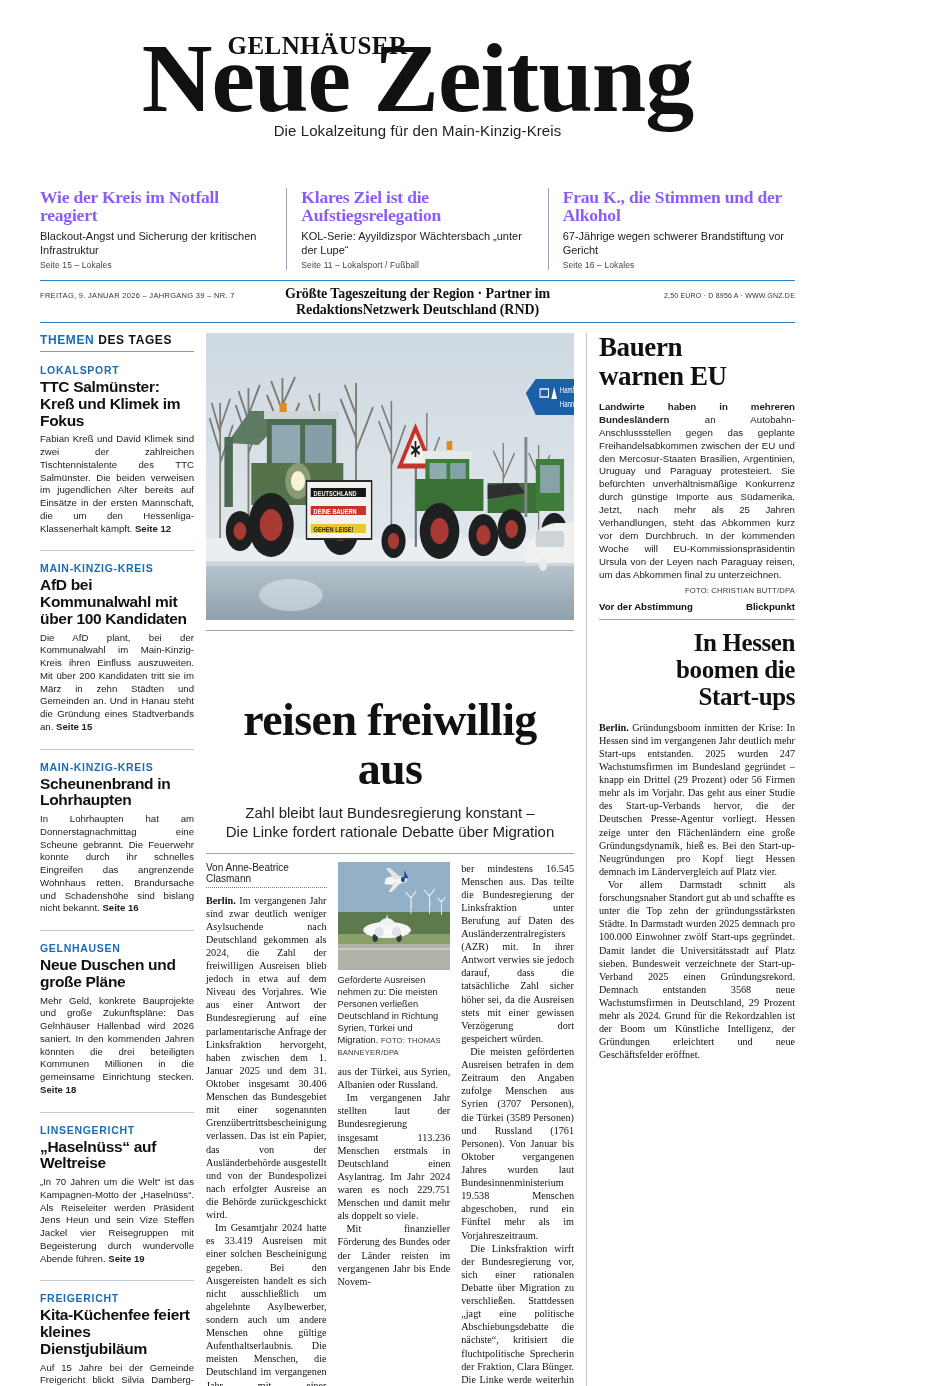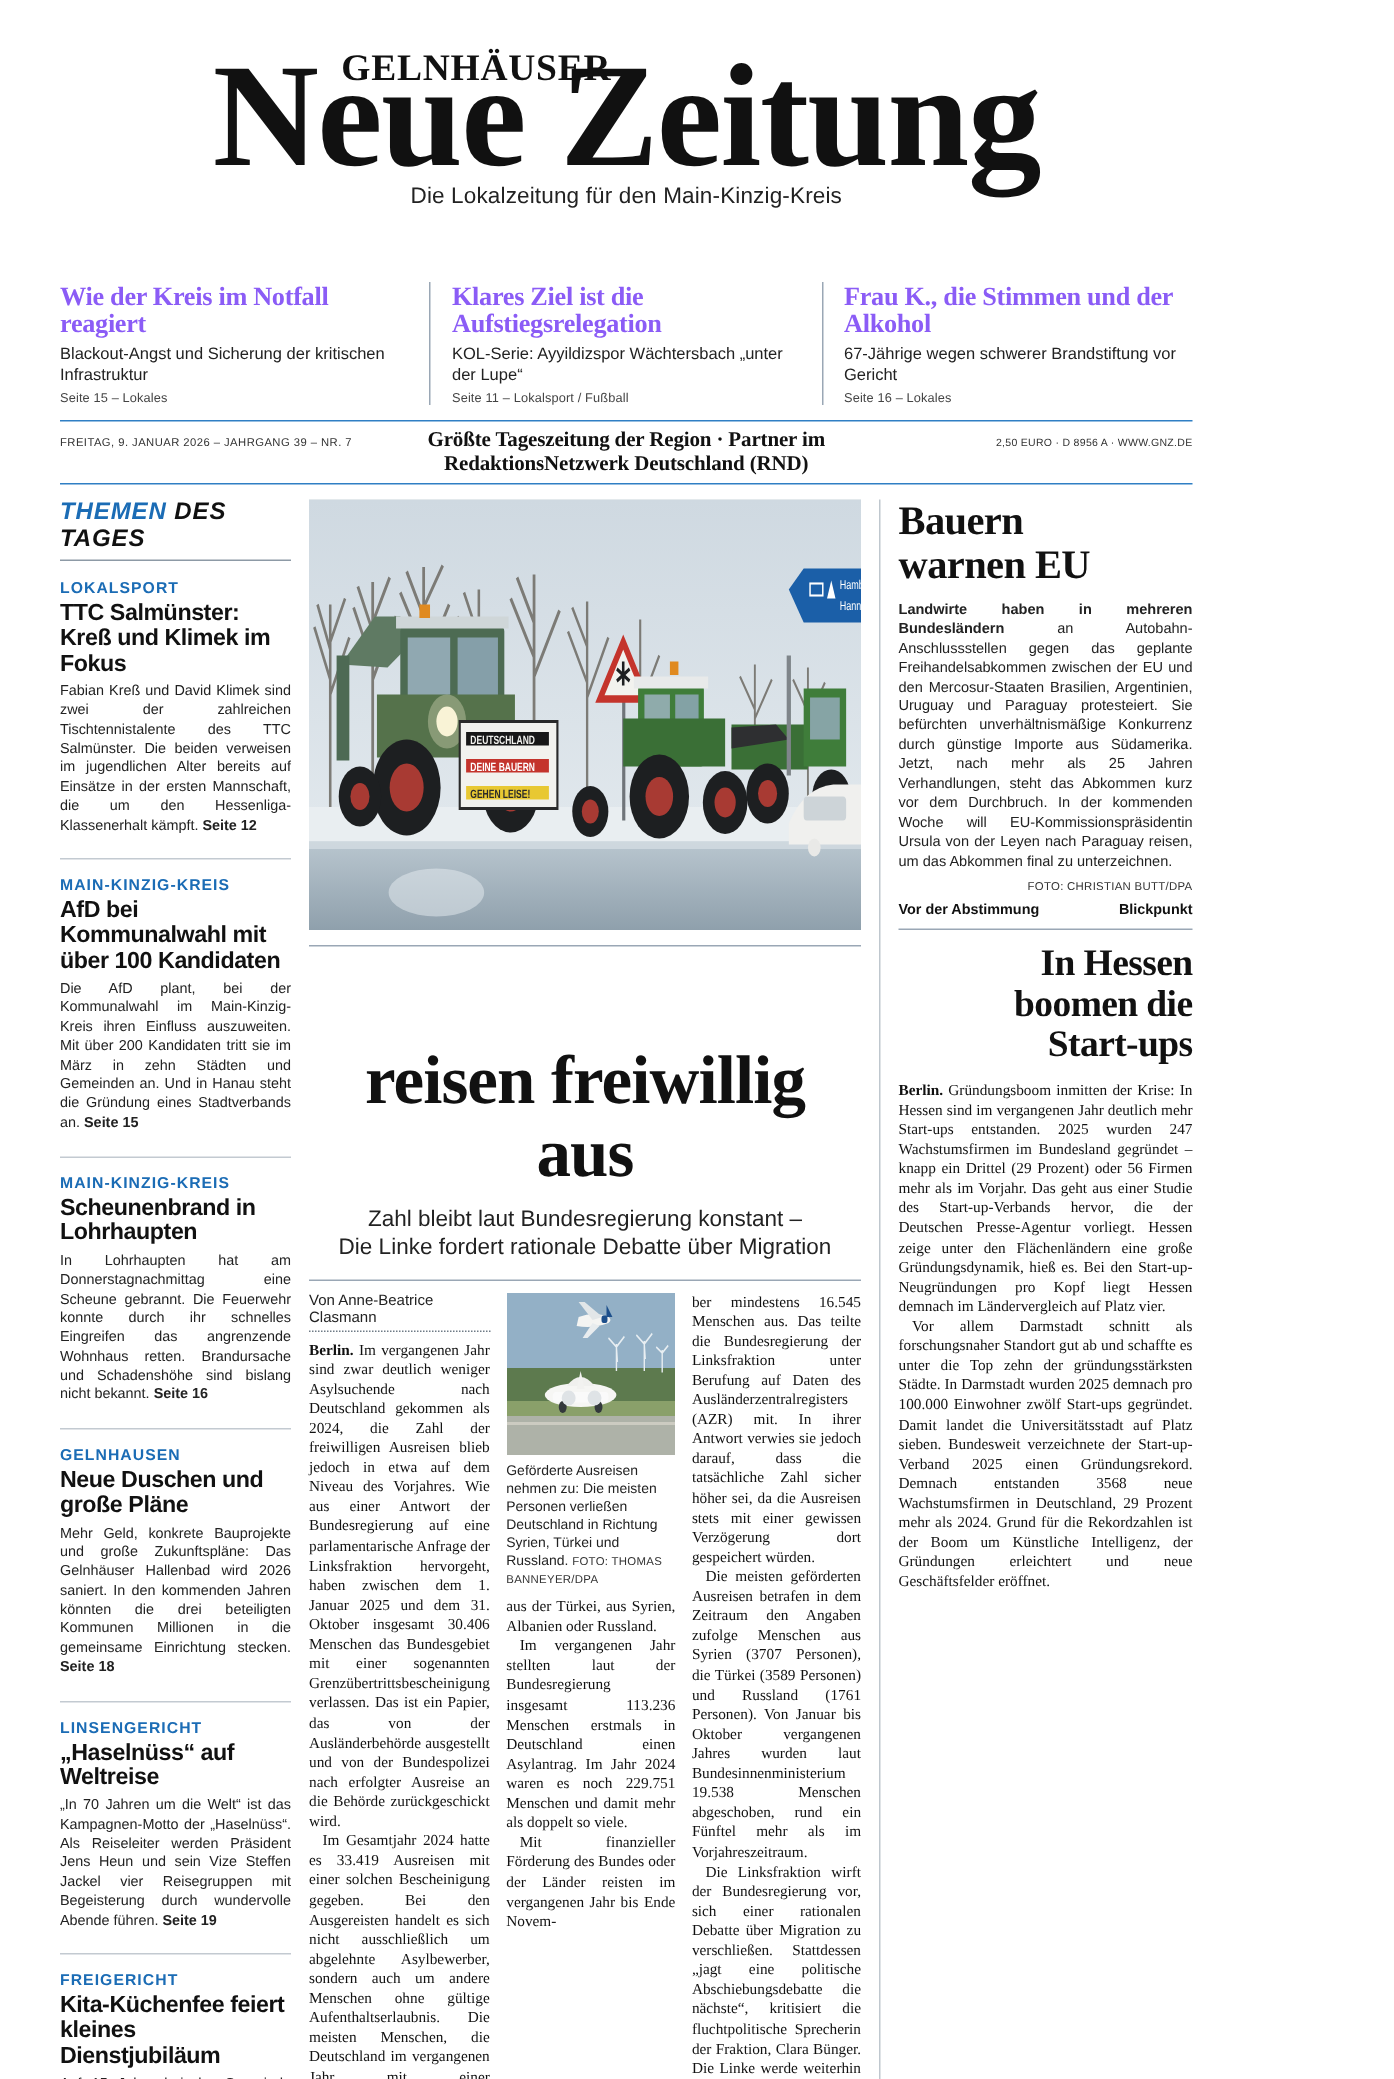--- a/index.html
+++ b/index.html
@@ -57,23 +57,22 @@
   .rule-blue2{border-top:1.5px solid #2f7fc4;}
 
   
   .grid{display:flex;margin-top:10px;height:1060px;}
   .col-left{width:154px;flex:0 0 154px;}
   .col-main{flex:1;padding:0 12px;position:relative;}
   .col-right{width:196px;flex:0 0 196px;padding-left:12px;border-left:1px solid #bfc7ce;}
 
   
   .themen{
-    font-size:16px;font-weight:700;letter-spacing:.6px;color:#1b6cb5;
+    font-size:12px;font-weight:700;letter-spacing:.6px;color:#1b6cb5;
     padding-bottom:4px;
-    font-style:italic;
   }
   .themen b{color:#111;}
   .themen-rule{border-bottom:1.5px solid #8d9aa6;margin-bottom:12px;}
   .side-item{margin-bottom:15px;}
   .side-kicker{
     font-size:10.5px;font-weight:700;letter-spacing:.7px;color:#1b6cb5;
     margin-bottom:3px;
   }
   .side-title{
     font-size:15.5px;font-weight:700;line-height:1.08;margin:0 0 4px 0;
@@ -389,21 +388,21 @@
                 <rect x="46" y="66" width="56" height="7" rx="3" fill="#fafafa"></rect>
                 <circle cx="56" cy="76" r="4" fill="#33383c"></circle>
                 <circle cx="92" cy="76" r="4" fill="#33383c"></circle>
                 <ellipse cx="62" cy="70" rx="7" ry="5" fill="#dfe3e6"></ellipse>
                 <ellipse cx="88" cy="70" rx="7" ry="5" fill="#dfe3e6"></ellipse>
               </g>
               <rect y="86" width="170" height="2" fill="#d8d6cc" opacity=".7"></rect>
             </svg>
           </div>
           <p class="cap">
-            <span>Geförderte Ausreisen nehmen zu: Die meisten Personen verließen Deutschland in Richtung Syrien, Türkei und Russland.</span>
+            <span>Geförderte Ausreisen nehmen zu: Die meisten Personen verließen Deutschland in Richtung Syrien, Türkei und Migration.</span>
             <span class="credit">FOTO: THOMAS BANNEYER/DPA</span>
           </p>
           <div class="art">
             <p class="first">aus der Türkei, aus Syrien, Albanien oder Russland.</p>
             <p>Im vergangenen Jahr stellten laut der Bundesregierung insgesamt 113.236 Menschen erstmals in Deutschland einen Asylantrag. Im Jahr 2024 waren es noch 229.751 Menschen und damit mehr als doppelt so viele.</p>
             <p>Mit finanzieller Förderung des Bundes oder der Länder reisten im vergangenen Jahr bis Ende Novem-</p>
           </div>
         </div>
 
         <div class="c">

